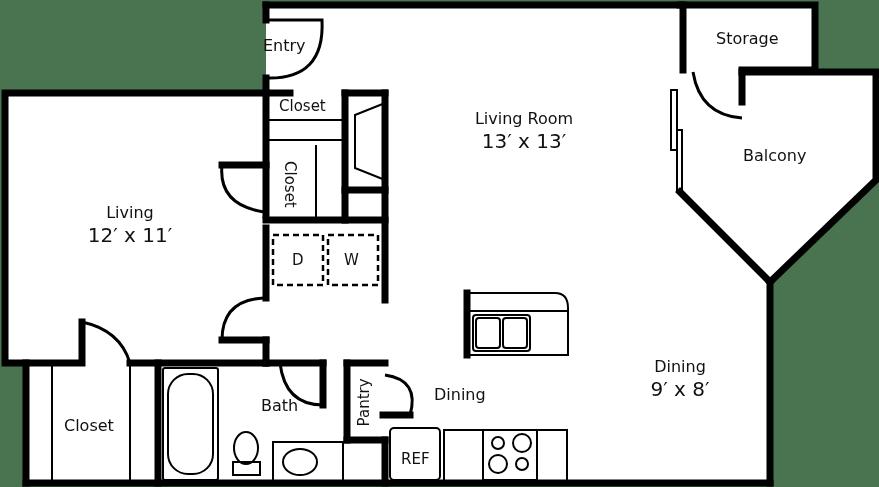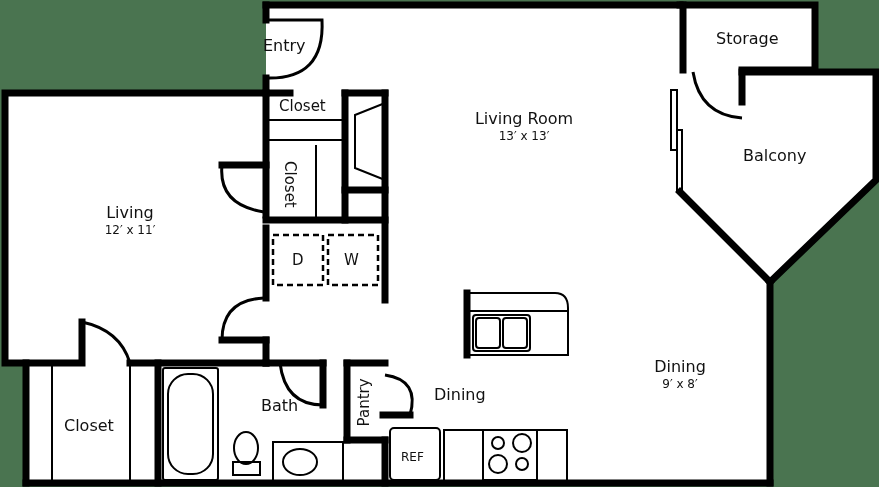--- a/index.html
+++ b/index.html
@@ -1,22 +1,22 @@
 <!DOCTYPE html>
 <html><head>
 <meta charset="utf-8">
 <style>
   html, body { margin: 0; padding: 0; }
   body { width: 879px; height: 487px; background: #4a7450; overflow: hidden; position: relative; font-family: "DejaVu Sans", sans-serif; }
   #plan { position: absolute; left: 0; top: 0; width: 879px; height: 487px; }
   .label { position: absolute; color: #111; font-family: "DejaVu Sans", sans-serif; white-space: nowrap; text-align: center; line-height: 1.25; }
   .room-name { font-size: 16px; }
-  .room-dim { font-size: 12px; display: block; }
+  .room-dim { font-size: 20px; display: block; }
   .small { font-size: 15px; }
-  .tiny { font-size: 12px; }
+  .tiny { font-size: 15px; }
   .vert { transform: rotate(90deg); transform-origin: center center; }
   .vert-ccw { transform: rotate(-90deg); transform-origin: center center; }
 </style>
 </head>
 <body>
 
 <svg id="plan" viewBox="0 0 879 487" xmlns="http://www.w3.org/2000/svg">
 
   <g fill="#ffffff" stroke="none">
     <rect x="266" y="5" width="414" height="478"></rect>

